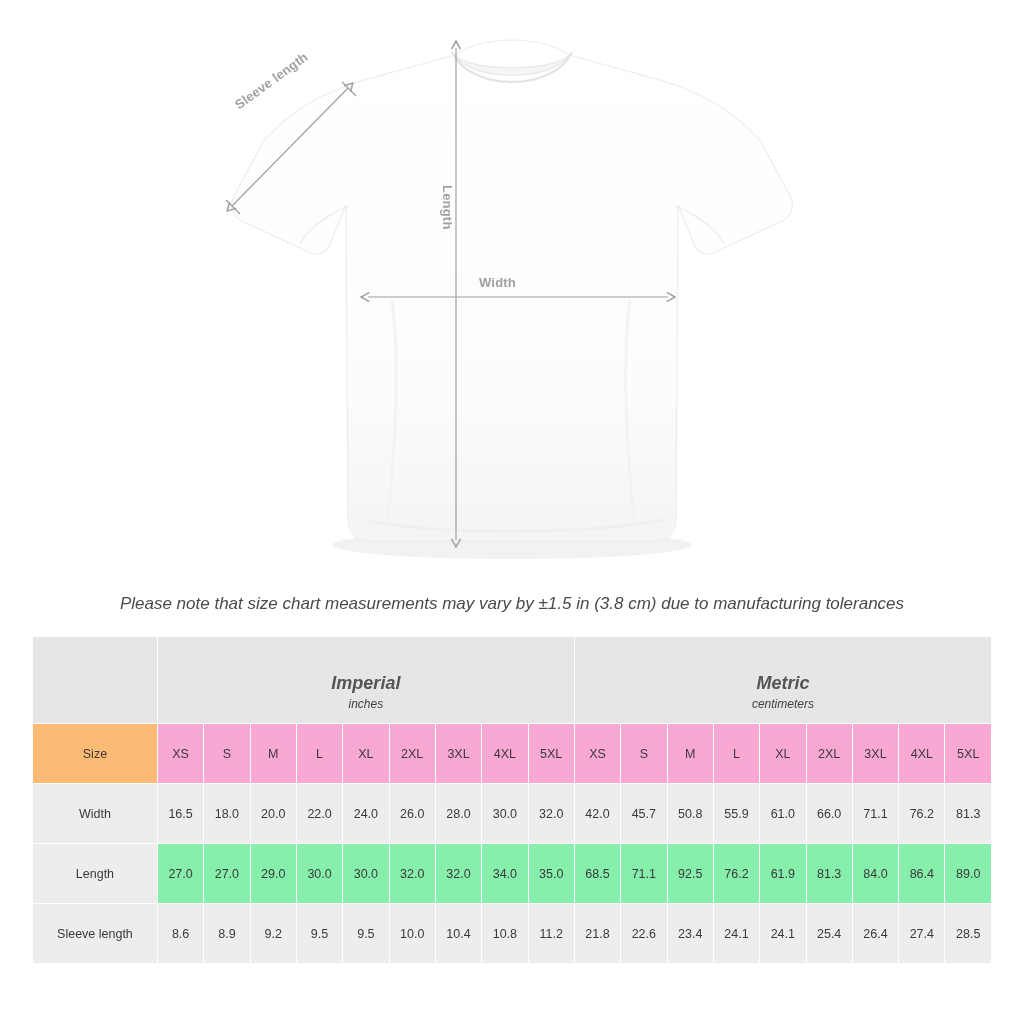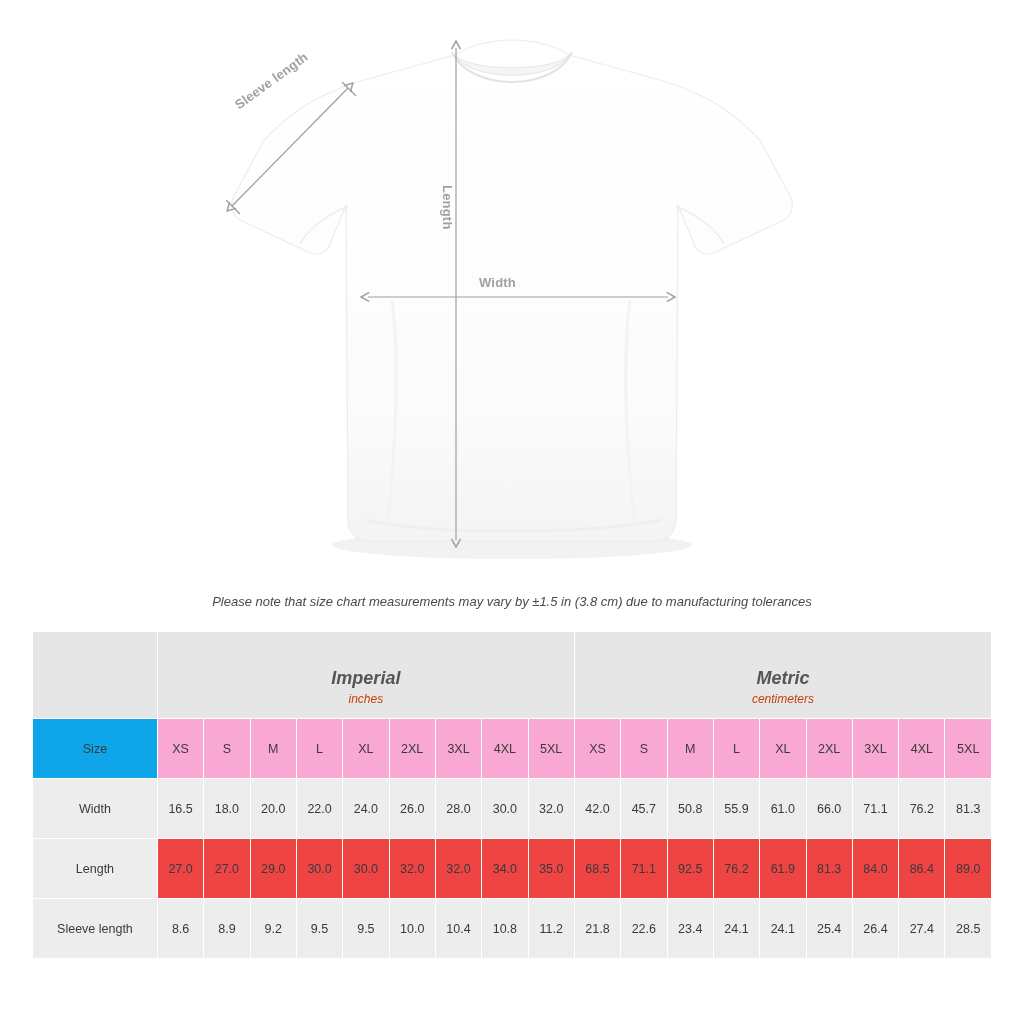--- a/index.html
+++ b/index.html
@@ -59,21 +59,21 @@
     text-align: center;
     margin-top: 14px;
   }
   #chart-title {
     font-size: 21px;
     font-weight: bold;
     color: #2b2b2b;
     margin: 0;
   }
   #chart-note {
-    font-size: 13px;
+    font-size: 17px;
     font-style: italic;
     color: #4a4a4a;
     margin: 10px 0 0 0;
   }
 
   
   #table-wrap {
     margin: 22px auto 0 auto;
     width: 960px;
   }
@@ -101,46 +101,46 @@
     font-size: 18px;
     font-style: italic;
     font-weight: bold;
     color: #555555;
     line-height: 1.35;
     margin-top: 24px;
   }
   .sys-unit {
     font-size: 12px;
     font-style: italic;
-    color: #c2410c;
+    color: #404040;
     line-height: 1.5;
   }
   .corner-cell {
     background: #e6e6e6;
   }
   .col-head {
     background: #f9a8d4;
     font-weight: bold;
     font-size: 12.5px;
     color: #333333;
   }
   .row-head {
     background: #ededed;
     font-weight: bold;
     font-size: 12.5px;
     color: #333333;
   }
   .row-head-light {
-    background: #0ea5e9;
+    background: #fdba74;
   }
   .cell-shade {
     background: #ededed;
   }
   .cell-plain {
-    background: #ef4444;
+    background: #86efac;
   }
   .size-col {
     width: 46px;
   }
   .label-col {
     width: 124px;
   }
 </style>
 </head>
 <body>

